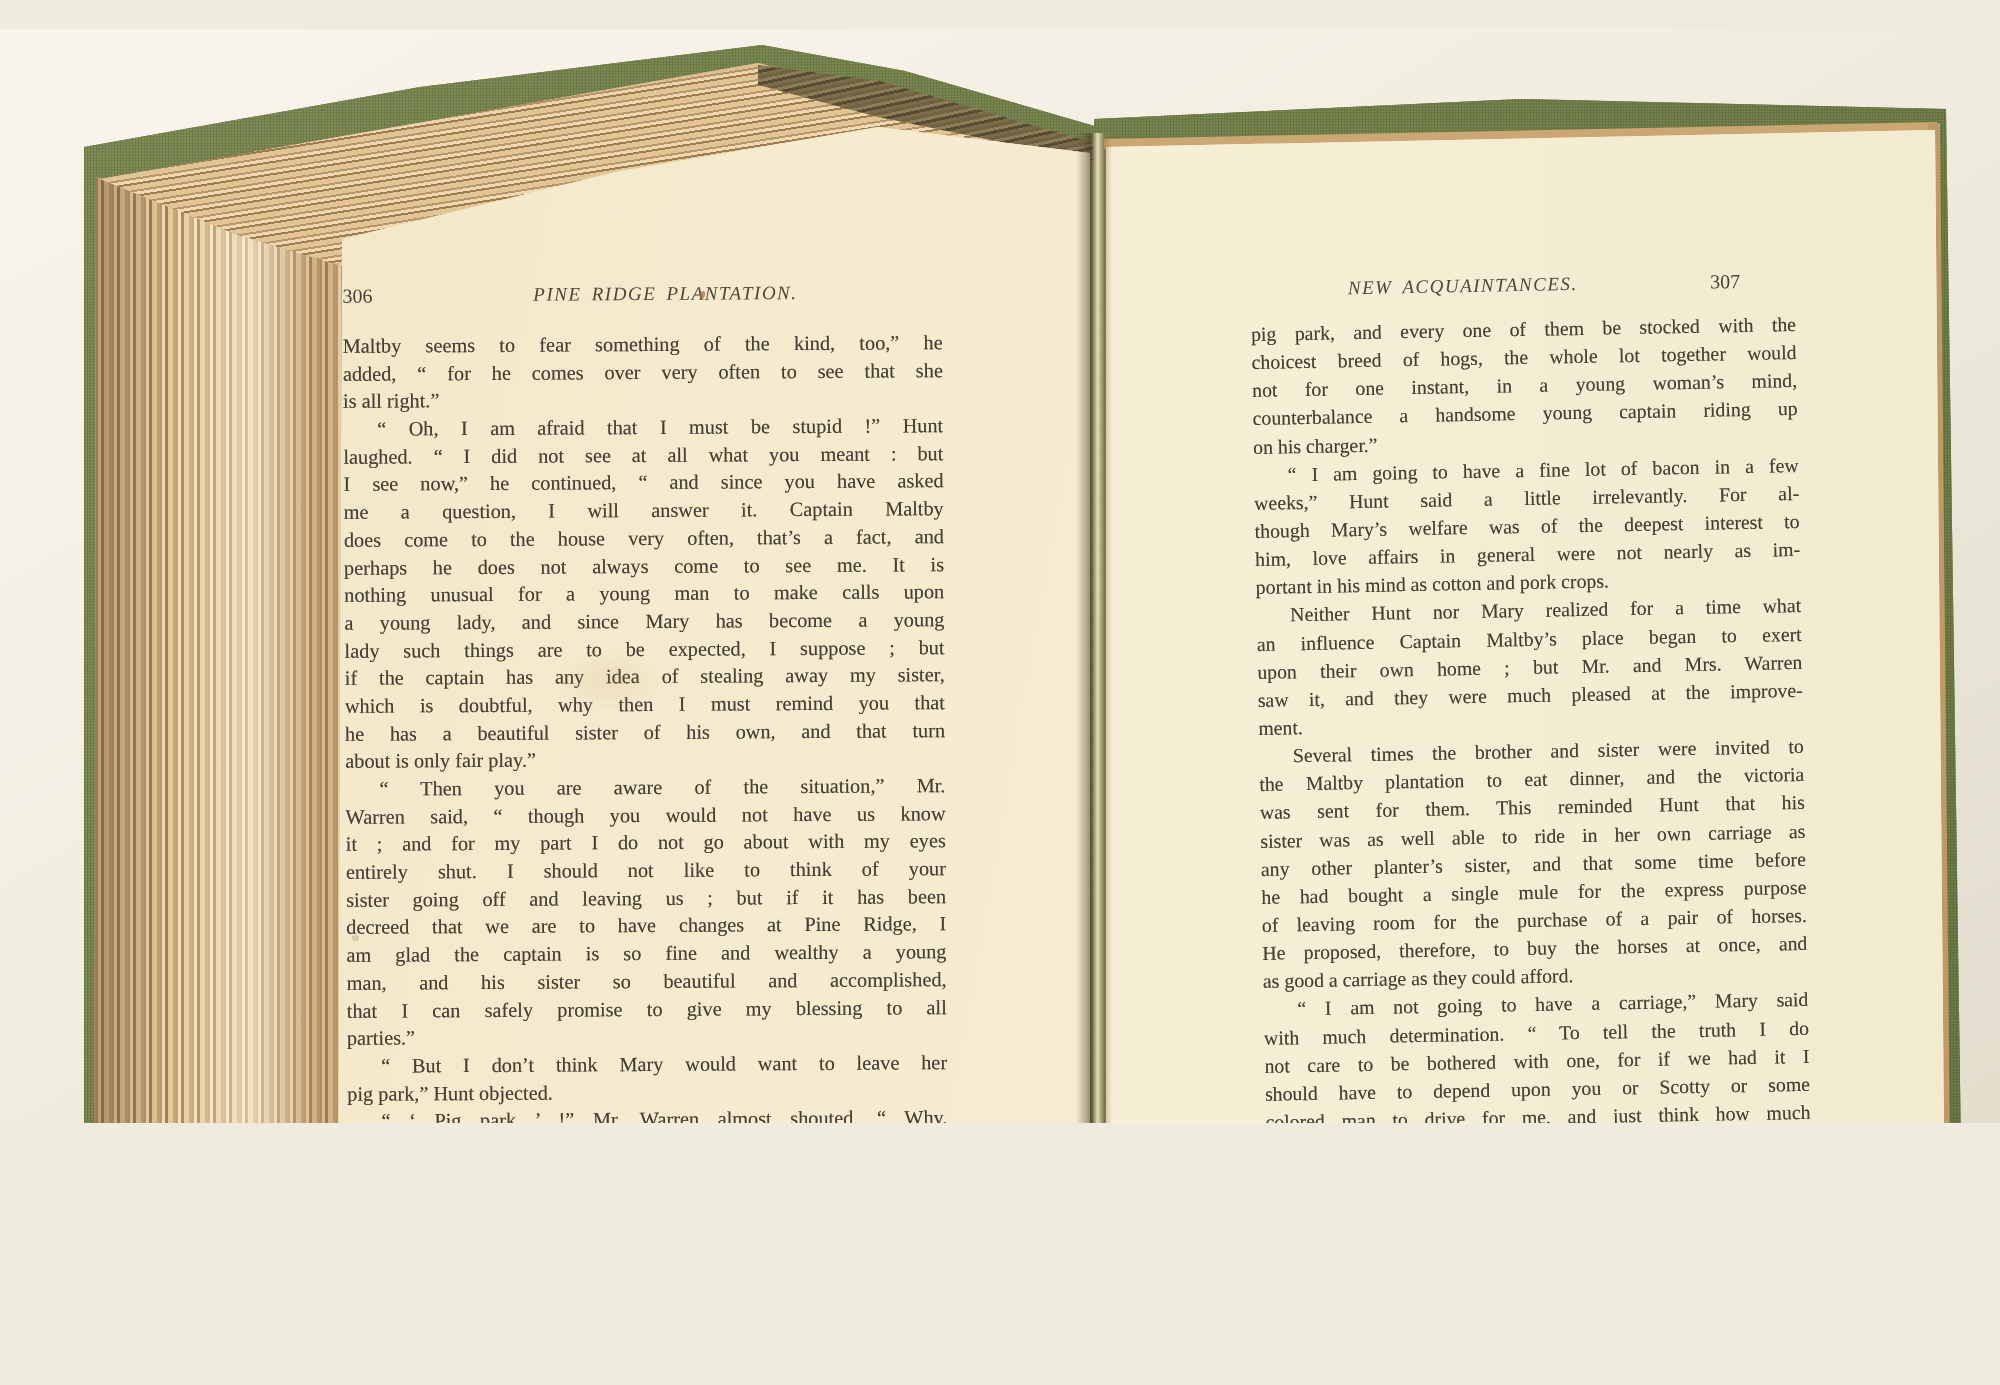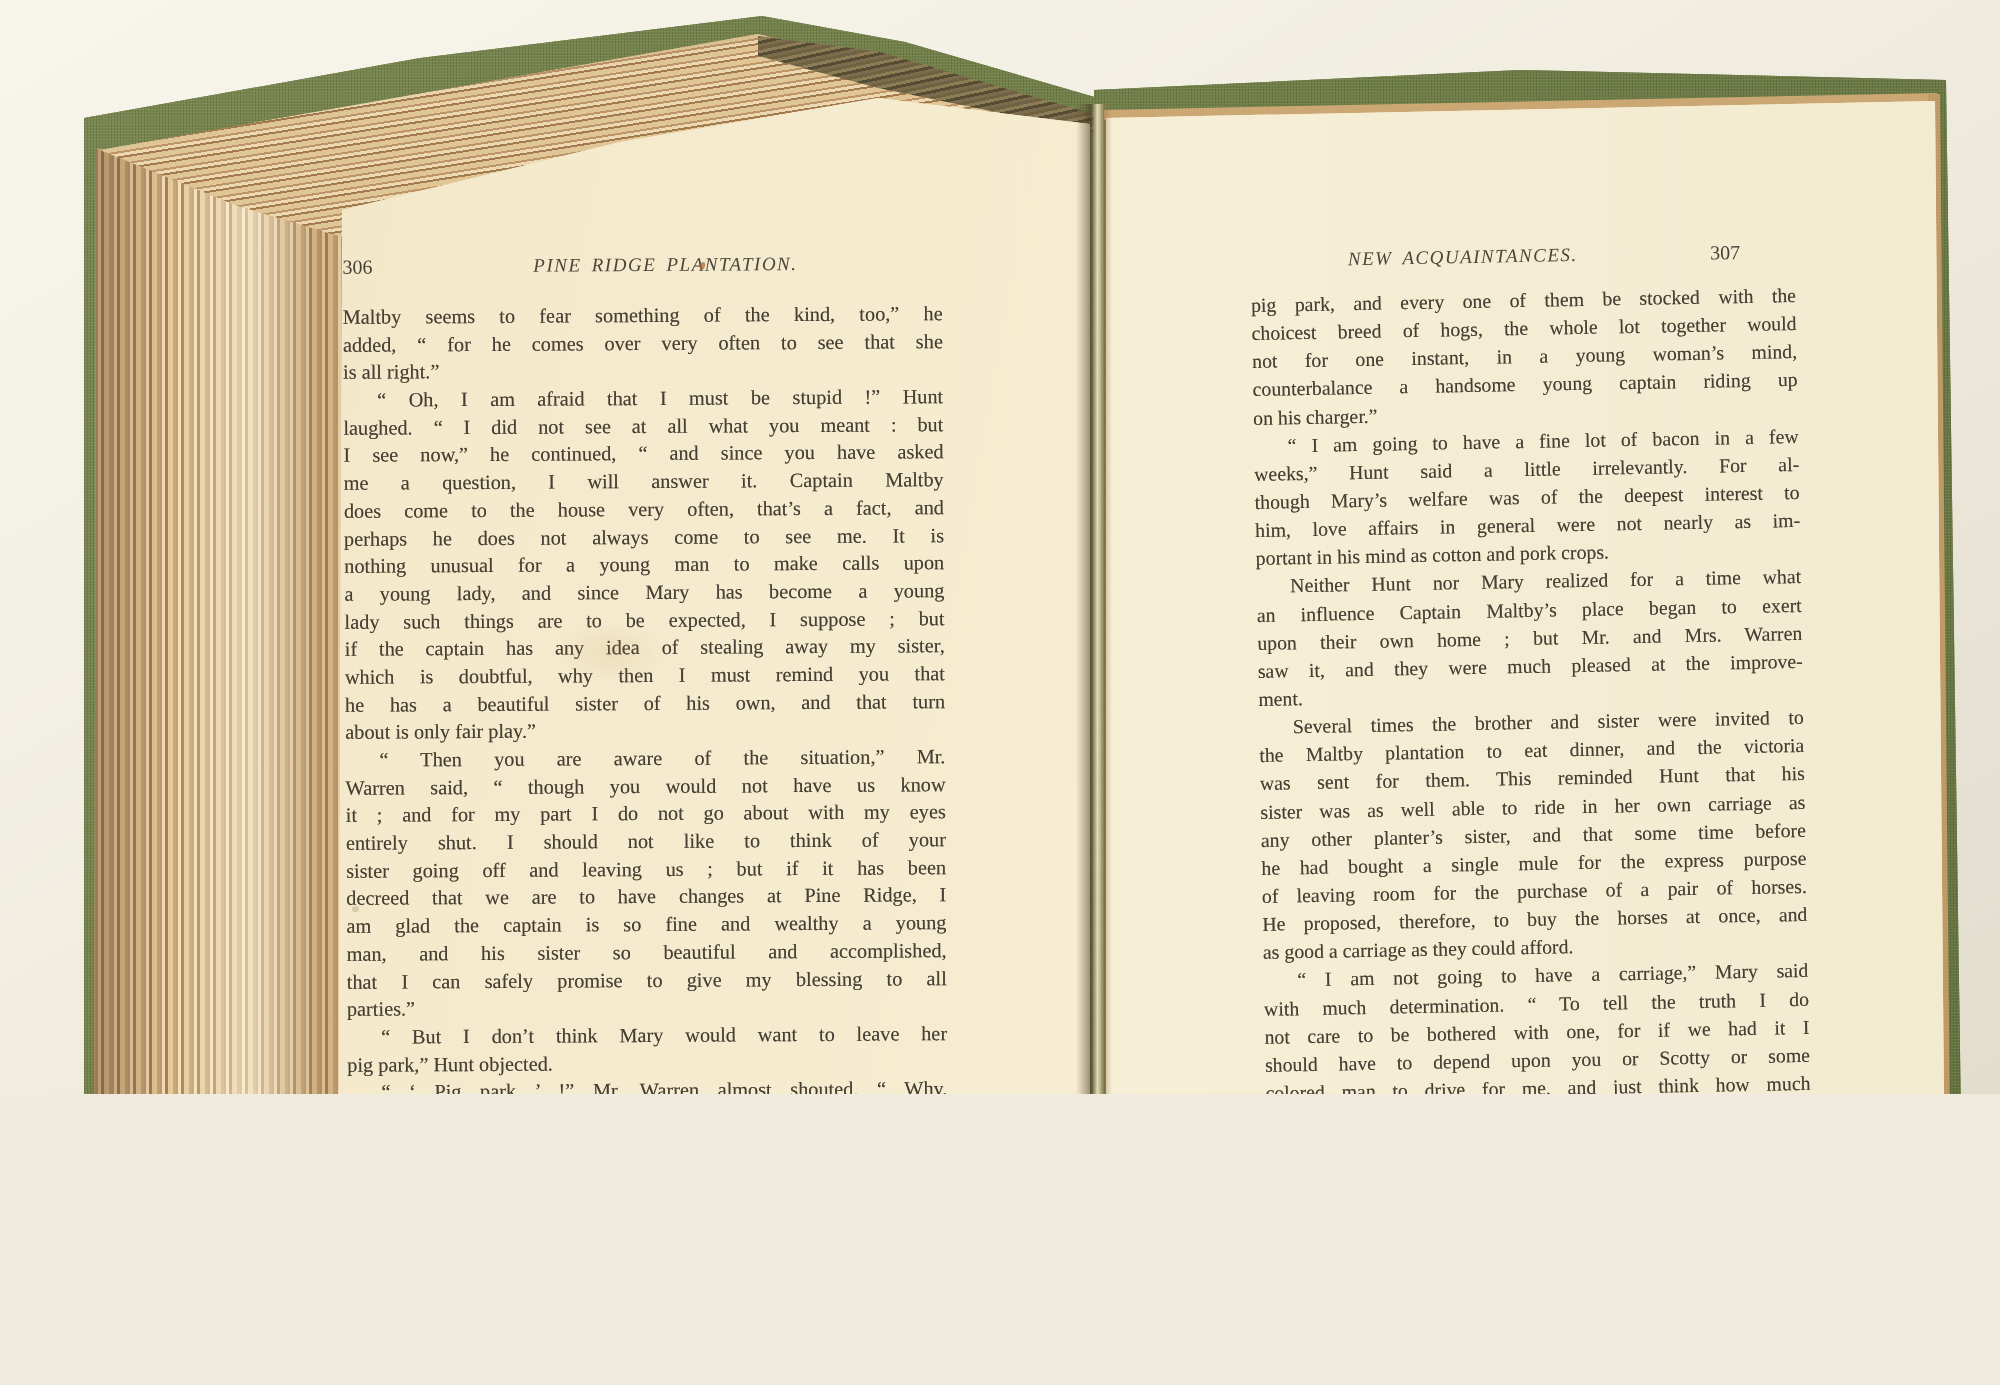--- a/index.html
+++ b/index.html
@@ -4,20 +4,21 @@
 <style>
   html,body{margin:0;padding:0;}
   body{
     width:2000px;height:1385px;
     font-family:"Liberation Serif","DejaVu Serif",serif;
     background:#efebdf;
   }
   .stage{
     position:relative;width:2000px;height:1094px;overflow:hidden;
     background:linear-gradient(150deg,#f8f5ec 0%,#f1ede1 45%,#e2ddcd 100%);
+    margin-top:29px;
   }
   .abs{position:absolute;}
 
   
   .book-shadow{
     left:60px;top:1332px;width:1890px;height:36px;
     background:rgba(125,124,106,.5);
     border-radius:50%;
     filter:blur(13px);
   }

